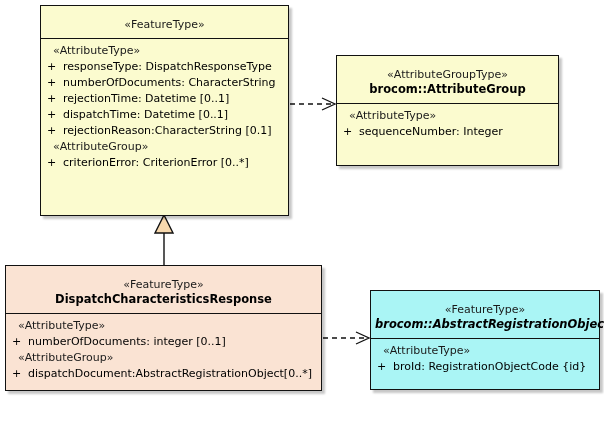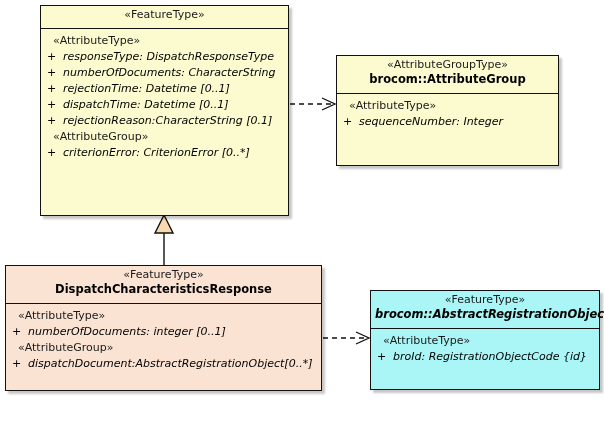--- a/index.html
+++ b/index.html
@@ -31,21 +31,21 @@
     position: absolute;
     box-sizing: border-box;
     border: 1.4px solid #111111;
     box-shadow: 3px 3px 2px rgba(0,0,0,0.22);
     z-index: 2;
   }
   .uml-header {
     box-sizing: border-box;
     border-bottom: 1.4px solid #111111;
     text-align: center;
-    padding: 2px 4px 6px 4px;
+    padding: 12px 4px 6px 4px;
   }
   .stereo {
     font-size: 11px;
     color: #1a1a1a;
     line-height: 14px;
     white-space: nowrap;
   }
   .cls-name {
     font-size: 11.5px;
     font-weight: bold;
@@ -74,21 +74,20 @@
     white-space: nowrap;
     padding-left: 6px;
   }
   .attr-vis {
     display: inline-block;
     width: 16px;
     text-align: left;
   }
   .attr-text {
     display: inline;
-    font-style: italic;
   }
 
   
   #box-dispatch-response {
     left: 40px; top: 5px; width: 249px; height: 211px;
     background: #fbfbcf;
   }
   #box-dispatch-response .uml-header { background: #fbfbcf; }
 
   #box-criterion-error {

